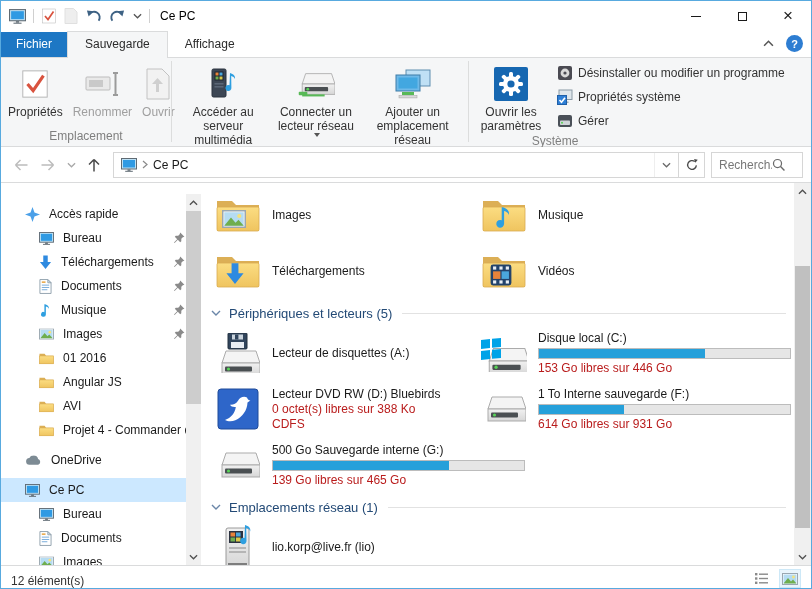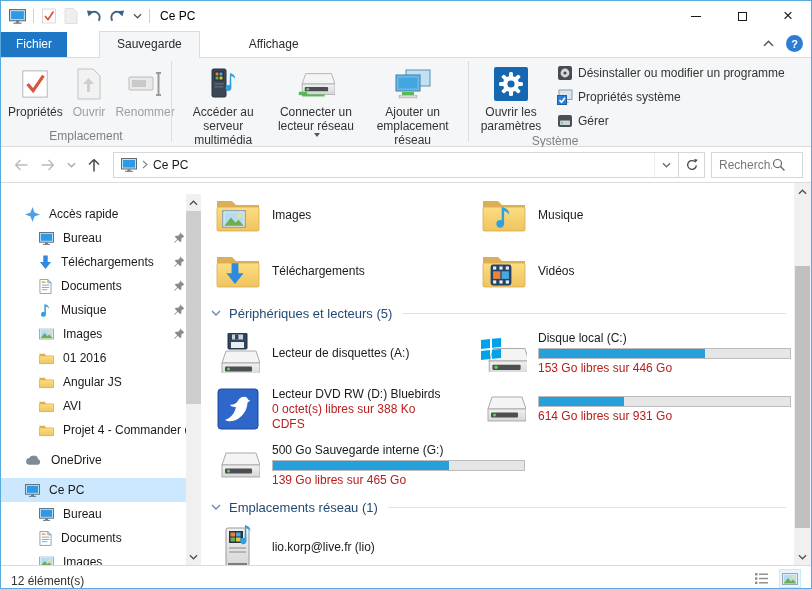--- a/index.html
+++ b/index.html
@@ -11,21 +11,21 @@
   .titlebar { position:absolute; left:0; top:0; right:0; height:30px; background:#fff; display:flex; align-items:center; }
   .qat { display:flex; align-items:center; gap:7px; padding-left:8px; }
   .qat .sep { width:1px; height:14px; background:#d0d0d0; }
   .title-text { margin-left:10px; font-size:12px; color:#000; }
   .win-controls { position:absolute; right:0; top:0; height:30px; display:flex; }
   .wc { width:46px; height:30px; display:flex; align-items:center; justify-content:center; color:#1a1a1a; font-size:15px; }
   .wc .maxbox { width:9px; height:9px; border:1px solid #1a1a1a; }
   .wc .minline { width:10px; height:0; border-top:1px solid #1a1a1a; }
 
   
-  .tabrow { position:absolute; left:0; top:30px; right:0; height:27px; background:#fff; border-bottom:1px solid #dadbdc; display:flex; align-items:flex-end;gap:32px; }
+  .tabrow { position:absolute; left:0; top:30px; right:0; height:27px; background:#fff; border-bottom:1px solid #dadbdc; display:flex; align-items:flex-end; }
   .tab { padding:5px 17px 6px; font-size:12px; color:#2b2b2b; }
   .tab.file { background:#1d77c4; color:#fff; padding:5px 15px 6px; }
   .tab.active { background:#f5f6f7; border:1px solid #dadbdc; border-bottom:none; margin-bottom:-1px; padding-bottom:7px; }
   .tabrow-right { position:absolute; right:8px; top:34px; display:flex; align-items:center; gap:12px; }
   .help-circle { width:17px; height:17px; border-radius:50%; background:#2d7dd2; color:#fff; font-size:11px; font-weight:bold; display:flex; align-items:center; justify-content:center; }
 
   
   .ribbon { position:absolute; left:0; top:57px; right:0; height:89px; background:#f5f6f7; border-bottom:1px solid #dadbdc; display:flex; }
   .rgroup { display:flex; flex-direction:column; padding:1px 2px 0; }
   .rgroup-buttons { display:flex; flex:1; align-items:flex-start; }
@@ -243,36 +243,36 @@
         <div class="bigbtn">
           <div class="bicon">
               <svg class="ic" width="30" height="32" viewBox="0 0 32 32">
                 <use href="#sy-check-doc"></use>
               </svg>
             </div>
           <span>Propriétés</span>
         </div>
         <div class="bigbtn disabled">
           <div class="bicon">
-              <svg class="ic" width="26" height="32" viewBox="0 0 26 32">
-            <path d="M2 1 h15 L24 8 v23 h-22 Z" fill="#f2f2f2" stroke="#c2c2c2"></path>
-            <path d="M13 24 v-8 h-4 l5.5-6 5.5 6 h-4 v8 Z" fill="#cfcfcf" transform="translate(-2,0)"></path>
-              </svg>
-            </div>
-          <span>Ouvrir</span>
-        </div>
-        <div class="bigbtn disabled">
-          <div class="bicon">
               <svg class="ic" width="34" height="26" viewBox="0 0 34 26">
             <rect x="1" y="6" width="24" height="13" rx="1" fill="#e9e9e9" stroke="#bdbdbd"></rect>
             <rect x="4" y="9" width="14" height="7" fill="#c9c9c9"></rect>
             <path d="M28 2 h5 M28 24 h5 M30.5 2 v22" stroke="#9b9b9b" stroke-width="2" fill="none"></path>
               </svg>
             </div>
           <span>Renommer</span>
+        </div>
+        <div class="bigbtn disabled">
+          <div class="bicon">
+              <svg class="ic" width="26" height="32" viewBox="0 0 26 32">
+            <path d="M2 1 h15 L24 8 v23 h-22 Z" fill="#f2f2f2" stroke="#c2c2c2"></path>
+            <path d="M13 24 v-8 h-4 l5.5-6 5.5 6 h-4 v8 Z" fill="#cfcfcf" transform="translate(-2,0)"></path>
+              </svg>
+            </div>
+          <span>Ouvrir</span>
         </div>
       </div>
       <div class="rgroup-label">Emplacement</div>
     </div>
 
     <div class="rsep"></div>
 
     <div class="rgroup" style="width:296px">
       <div class="rgroup-buttons" style="justify-content:center">
         <div class="bigbtn" style="width:118px">
@@ -680,20 +680,21 @@
             <span class="tsub">CDFS</span>
           </div>
         </div>
         <div class="tile">
           <div class="ticon">
               <svg class="ic" width="44" height="30" viewBox="0 0 44 30">
                 <use href="#sy-drive"></use>
               </svg>
             </div>
           <div class="tinfo">
+            <span class="tname">1 To Interne sauvegarde (F:)</span>
             <div class="bar">
                 <div class="fill" style="width: 34%;"></div>
               </div>
             <span class="tsub">614 Go libres sur 931 Go</span>
           </div>
         </div>
         <div class="tile">
           <div class="ticon">
               <svg class="ic" width="44" height="30" viewBox="0 0 44 30">
                 <use href="#sy-drive"></use>

